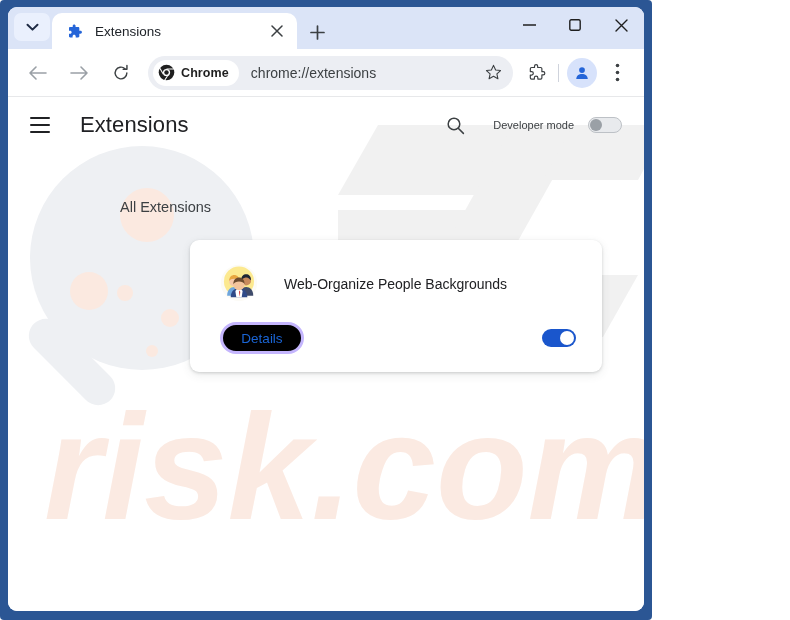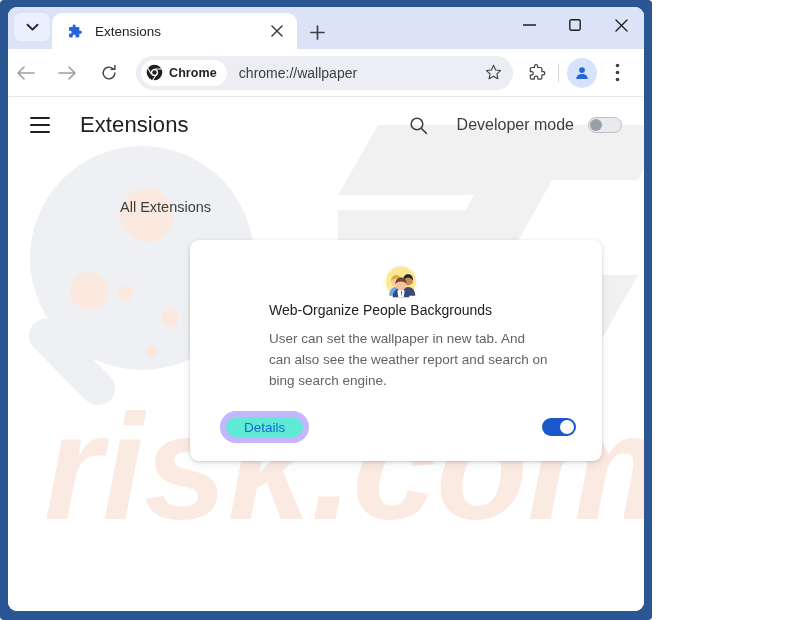--- a/index.html
+++ b/index.html
@@ -87,21 +87,21 @@
     display: flex; align-items: center; justify-content: center;
   }
 
   
   .toolbar {
     position: relative;
     height: 48px;
     background: #ffffff;
     display: flex;
     align-items: center;
-    padding: 0 10px 0 0;
+    padding: 0 10px 0 12px;
     border-bottom: 1px solid #e7e8ea;
   }
   .nav-btn {
     width: 34px; height: 34px;
     display: flex; align-items: center; justify-content: center;
     border-radius: 17px;
     flex: 0 0 auto;
   }
   .nav-btn.back { margin-right: 8px; }
   .nav-btn.fwd { margin-right: 8px; }
@@ -220,21 +220,21 @@
     color: #202124;
     letter-spacing: .1px;
   }
   .hdr-spacer { flex: 1; }
   .search-btn {
     width: 32px; height: 32px;
     display: flex; align-items: center; justify-content: center;
     flex: 0 0 auto;
   }
   .devmode-label {
-    font-size: 16px;
+    font-size: 11px;
     color: #3c4043;
     margin: 0 14px 0 22px;
     white-space: nowrap;
   }
   .switch-off {
     width: 34px; height: 16px;
     border-radius: 8px;
     background: #e8eaed;
     border: 1px solid #bdc1c6;
     position: relative;
@@ -262,22 +262,21 @@
     left: 182px; top: 143px;
     width: 412px;
     background: #ffffff;
     border-radius: 9px;
     box-shadow: 0 1px 3px rgba(60,64,67,0.20), 0 3px 10px rgba(60,64,67,0.10);
     z-index: 4;
     padding: 22px 20px 0 20px;
   }
   .card-top {
     display: flex;
-    align-items: center;
-    flex-direction: column;
+    align-items: flex-end;
   }
   .ext-icon {
     width: 38px; height: 38px;
     flex: 0 0 auto;
     margin: 2px 0 0 10px;
   }
   .card-text { margin-left: 26px; flex: 1; }
   .ext-name {
     font-size: 14px;
     color: #202124;
@@ -291,22 +290,22 @@
   }
   .card-actions {
     display: flex;
     align-items: center;
     padding: 20px 0 18px 10px;
   }
   .pill-btn {
     height: 32px;
     min-width: 84px;
     border-radius: 16px;
-    border: 6px solid #c4b5fd;
-    background: #5eead4;
+    border: 3px solid #c4b5fd;
+    background: #000000;
     color: #1a65d6;
     font-size: 13.5px;
     font-family: "Liberation Sans", sans-serif;
     display: flex; align-items: center; justify-content: center;
     padding: 0 18px;
     cursor: pointer;
   }
   .pill-btn + .pill-btn { margin-left: 12px; }
   .actions-spacer { flex: 1; }
   .switch-on {
@@ -402,21 +401,21 @@
           <svg width="17" height="17" viewBox="0 0 24 24">
             <circle cx="12" cy="12" r="11" fill="#1f1f1f"></circle>
             <circle cx="12" cy="12" r="5.1" fill="#ffffff"></circle>
             <circle cx="12" cy="12" r="3.1" fill="#1f1f1f"></circle>
             <path d="M12 7 H22.4" stroke="#ffffff" stroke-width="1.5"></path>
             <path d="M7.6 14.5 L2.6 6" stroke="#ffffff" stroke-width="1.5"></path>
             <path d="M14.2 15.6 L9.2 23.4" stroke="#ffffff" stroke-width="1.5"></path>
           </svg>
           <span class="chrome-chip-label">Chrome</span>
         </div>
-        <div class="omnibox-url">chrome://wallpaper</div>
+        <div class="omnibox-url">chrome://extensions</div>
         <div class="star-btn">
           <svg width="17" height="17" viewBox="0 0 20 20">
             <path d="M10 1.6 L12.5 7.0 L18.3 7.7 L14.0 11.6 L15.2 17.4 L10 14.5 L4.8 17.4 L6.0 11.6 L1.7 7.7 L7.5 7.0 Z" fill="none" stroke="#3c4043" stroke-width="1.3" stroke-linejoin="round"></path>
           </svg>
         </div>
       </div>
 
       <div class="tb-right">
         <div class="tb-icon-btn">
           <svg width="19" height="19" viewBox="0 0 24 24">
@@ -506,21 +505,20 @@
 
             <path d="M13.5 42 c0-7.5 4.6-11.5 10.5-11.5 s10.5 4 10.5 11.5 z" fill="#2f4a87"></path>
             <path d="M22 30.8 h4 l2.6 3.4 -1.2 7.8 h-6.8 l-1.2-7.8 z" fill="#ffffff"></path>
             <path d="M24 33.5 l1.6 1.4 -.8 6.4 -.8-6.4 z" fill="#cf3b3b"></path>
             <circle cx="24" cy="26" r="7.1" fill="#f3c49c"></circle>
             <path d="M16.9 25.6 c0-5.6 3.2-8.4 7.1-8.4 s7.1 2.8 7.1 8.4 c-1.4-2.6-3.4-3.6-7.1-3.6 s-5.6 1-7.1 3.6z" fill="#6b4a2e"></path>
           </svg>
 
           <div class="card-text">
             <div class="ext-name">Web-Organize People Backgrounds</div>
-            <div class="ext-desc">User can set the wallpaper in new tab. And can also see the weather report and search on bing search engine.</div>
           </div>
         </div>
 
         <div class="card-actions">
           <button class="pill-btn">Details</button>
           <div class="actions-spacer"></div>
           <div class="switch-on">
             <div class="knob"></div>
           </div>
         </div>

